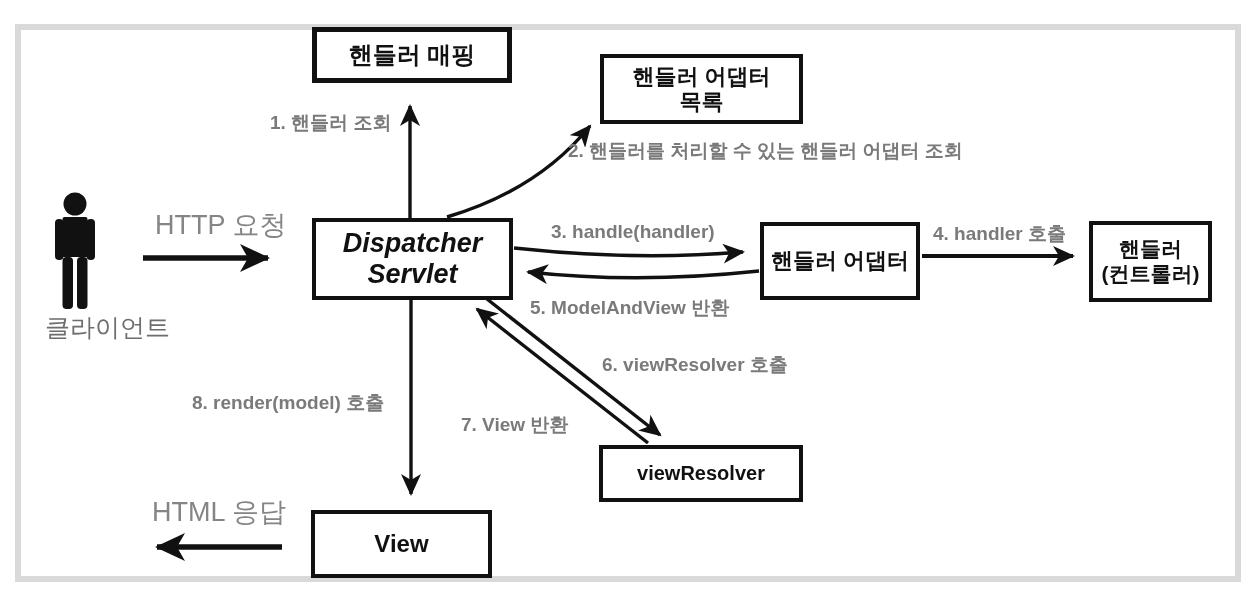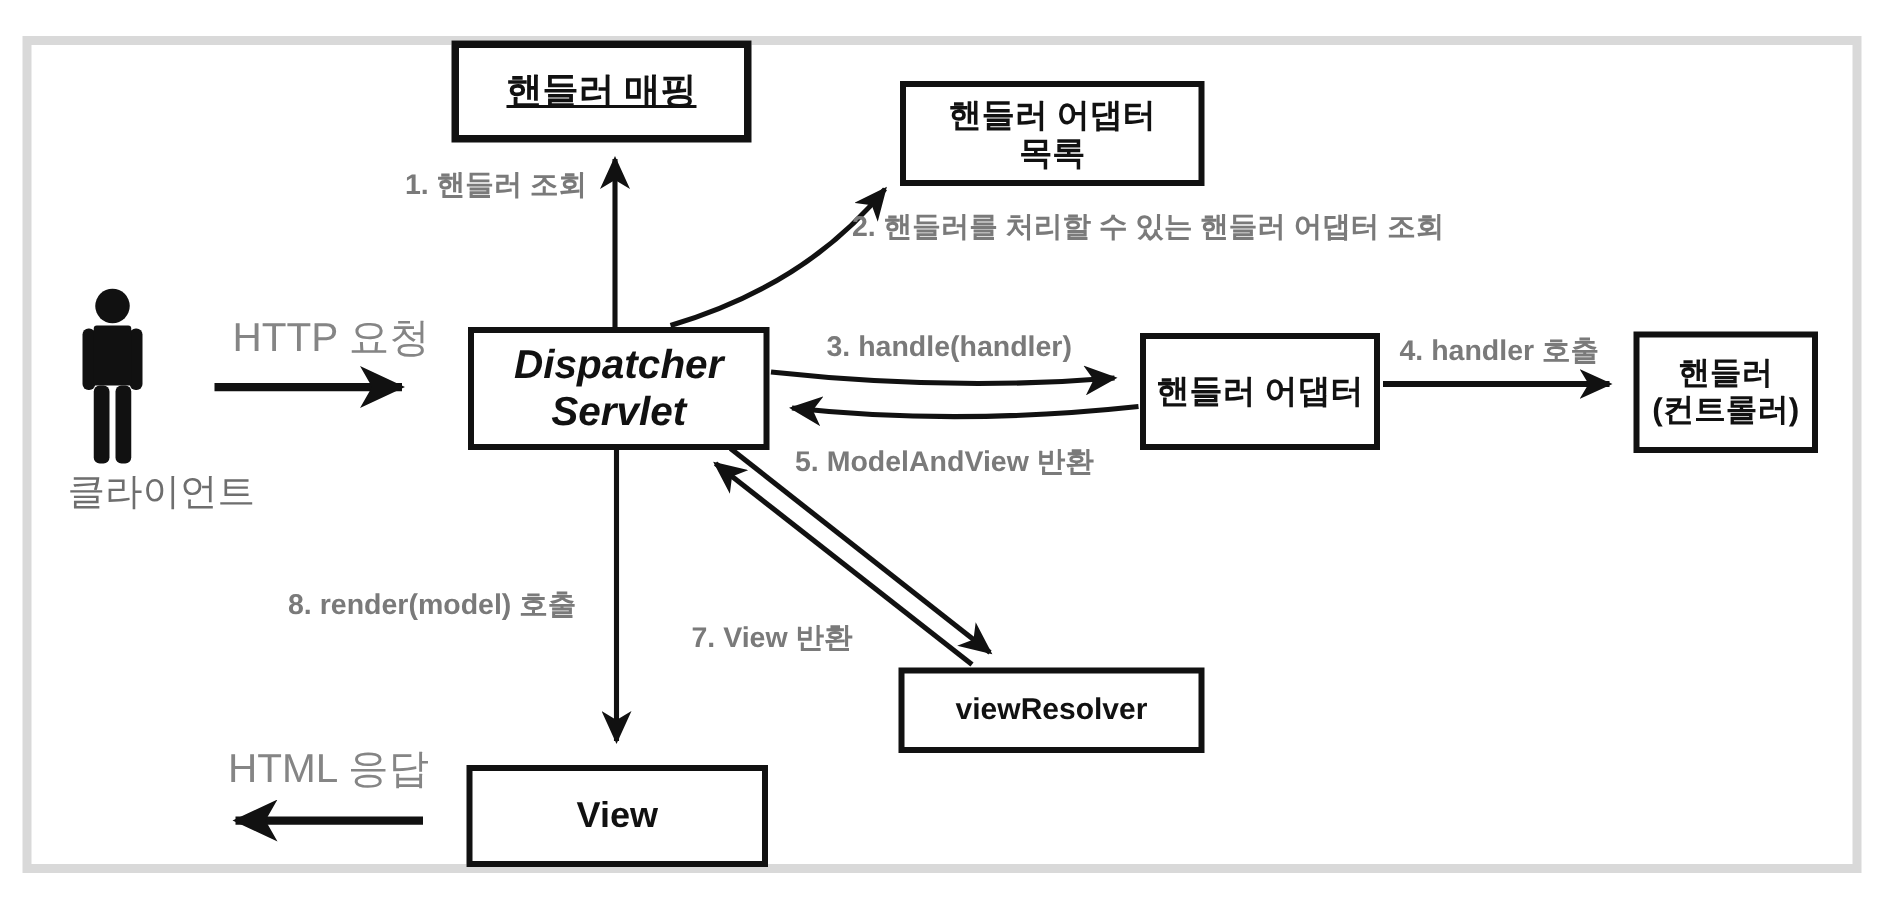--- a/index.html
+++ b/index.html
@@ -57,21 +57,21 @@
     <rect x="36.5" y="27" width="8.5" height="41" rx="4" fill="#111111"></rect>
     <path d="M14.5,25 h21 a2,2 0 0 1 2,2 v38 h-25 v-38 a2,2 0 0 1 2,-2 Z" fill="#111111"></path>
     <rect x="12.5" y="65" width="10.5" height="52" rx="4" fill="#111111"></rect>
     <rect x="27" y="65" width="10.5" height="52" rx="4" fill="#111111"></rect>
   </svg>
   <div class="clientlbl" style="left:22px;top:311px;">클라이언트</div>
 
   <div class="flowlbl" style="left:155px;top:207px;">HTTP 요청</div>
   <div class="flowlbl" style="left:152px;top:494px;">HTML 응답</div>
 
-  <div class="node" style="left:301px;top:27px;width:200px;height:68px;border-width:5px;font-size:24px;text-decoration:underline;">
+  <div class="node" style="left:312px;top:27px;width:200px;height:56px;border-width:5px;font-size:24px;">
     <span>핸들러 매핑</span>
   </div>
 
   <div class="node" style="left:600px;top:54px;width:203px;height:70px;font-size:22px;">
     <span>핸들러 어댑터</span>
     <span>목록</span>
   </div>
 
   <div class="node" style="left:312px;top:218px;width:201px;height:82px;font-size:27px;font-style:italic;">
     <span>Dispatcher</span>
@@ -84,25 +84,26 @@
 
   <div class="node" style="left:1089px;top:221px;width:123px;height:81px;font-size:21px;">
     <span>핸들러</span>
     <span>(컨트롤러)</span>
   </div>
 
   <div class="node" style="left:599px;top:445px;width:204px;height:57px;font-size:20px;">
     <span>viewResolver</span>
   </div>
 
-  <div class="node" style="left:311px;top:510px;width:201px;height:68px;font-size:24px;">
+  <div class="node" style="left:311px;top:510px;width:181px;height:68px;font-size:24px;">
     <span>View</span>
   </div>
 
   <div class="lbl" style="left:270px;top:110px;">1. 핸들러 조회</div>
   <div class="lbl" style="left:568px;top:138px;">2. 핸들러를 처리할 수 있는 핸들러 어댑터 조회</div>
   <div class="lbl" style="left:551px;top:221px;">3. handle(handler)</div>
   <div class="lbl" style="left:933px;top:221px;">4. handler 호출</div>
   <div class="lbl" style="left:530px;top:295px;">5. ModelAndView 반환</div>
+  <div class="lbl" style="left:602px;top:352px;">6. viewResolver 호출</div>
   <div class="lbl" style="left:461px;top:412px;">7. View 반환</div>
   <div class="lbl" style="left:192px;top:390px;">8. render(model) 호출</div>
 
 </div>
 
 </body></html>

